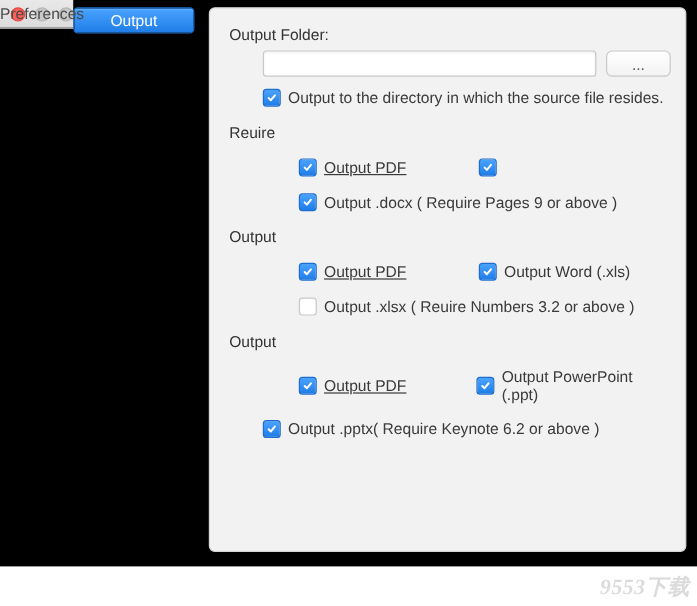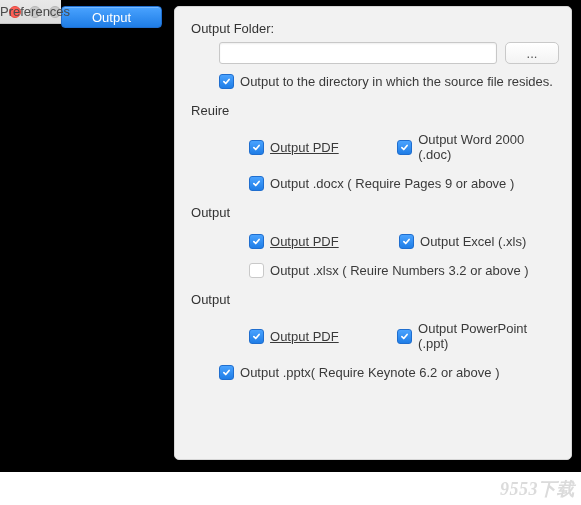--- a/index.html
+++ b/index.html
@@ -230,21 +230,20 @@
             </svg>
           </span>
         <span>Output PDF</span>
       </div>
       <div class="col2">
         <span class="checkbox checked">
             <svg class="checkmark" viewBox="0 0 12 12">
               <path d="M2.5 6.2 L5 8.7 L9.5 3.2"></path>
             </svg>
           </span>
-        <span>Output Word 2000 (.doc)</span>
       </div>
     </div>
 
     <div class="single-line">
       <span class="checkbox checked">
           <svg class="checkmark" viewBox="0 0 12 12">
             <path d="M2.5 6.2 L5 8.7 L9.5 3.2"></path>
           </svg>
         </span>
       <span>Output .docx ( Require Pages 9 or above )</span>
@@ -260,21 +259,21 @@
             </svg>
           </span>
         <span>Output PDF</span>
       </div>
       <div class="col2">
         <span class="checkbox checked">
             <svg class="checkmark" viewBox="0 0 12 12">
               <path d="M2.5 6.2 L5 8.7 L9.5 3.2"></path>
             </svg>
           </span>
-        <span>Output Excel (.xls)</span>
+        <span>Output Word (.xls)</span>
       </div>
     </div>
 
     <div class="single-line">
       <span class="checkbox"></span>
       <span>Output .xlsx ( Reuire Numbers 3.2 or above )</span>
     </div>
 
     <div class="section-header">Output</div>
 

